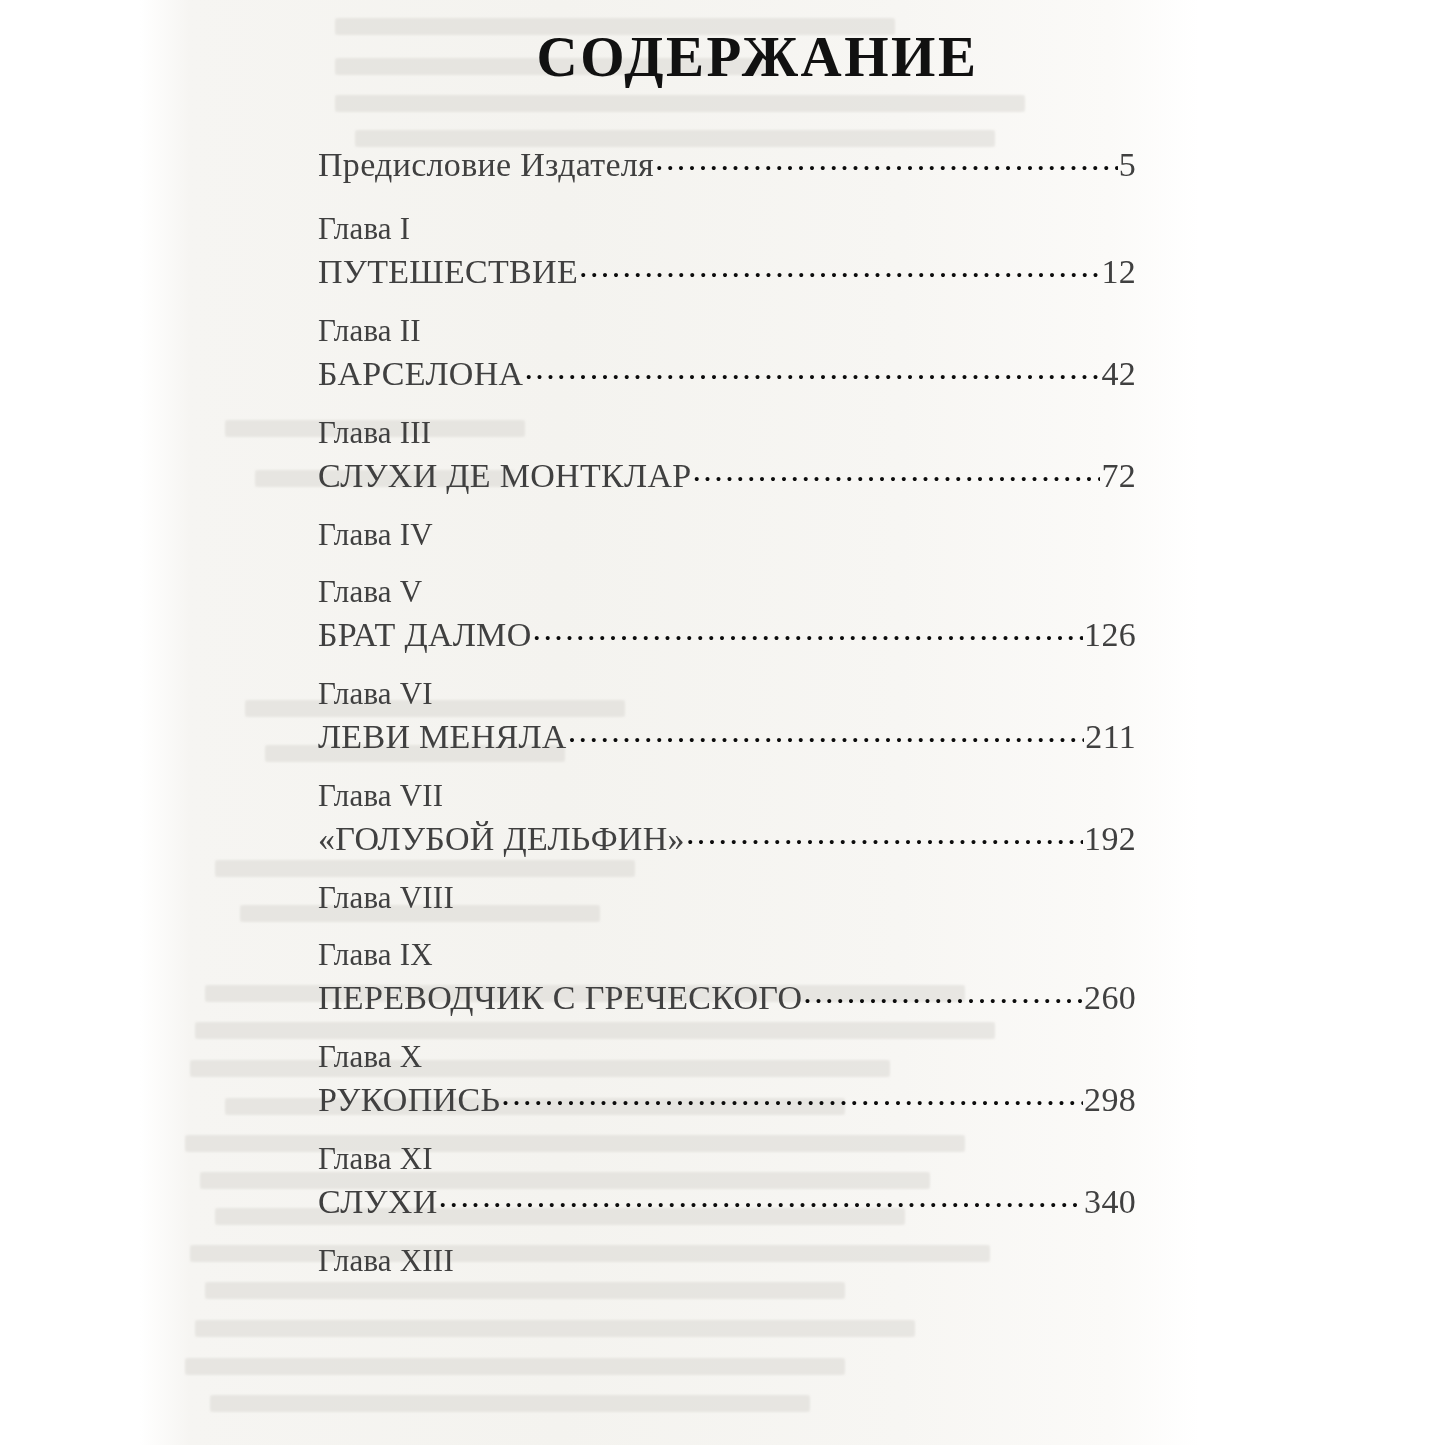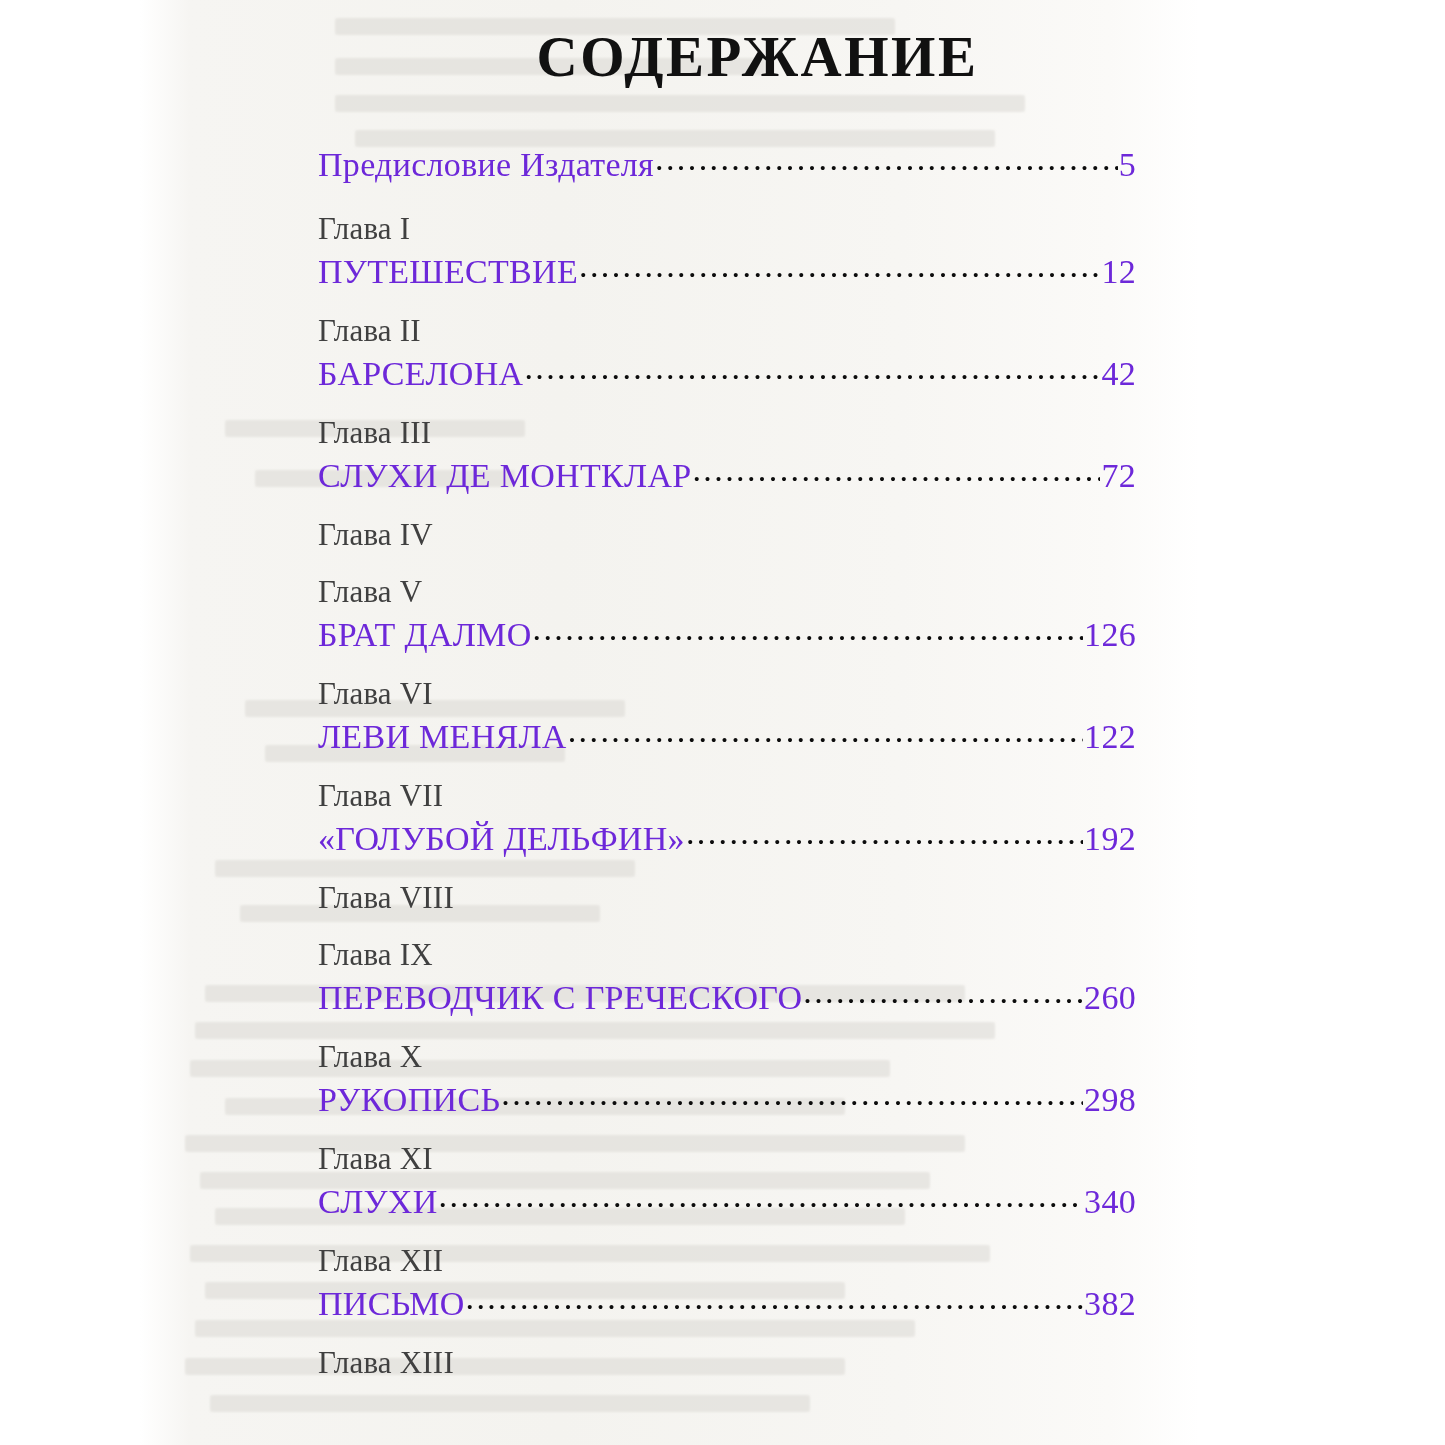--- a/index.html
+++ b/index.html
@@ -98,21 +98,21 @@
     letter-spacing: 0.2px;
     white-space: nowrap;
   }
 
   .entry-line {
     display: flex;
     align-items: baseline;
     width: 818px;
     font-size: 34px;
     line-height: 45px;
-    color: #6d28d9;
+    color: #404040;
   }
 
   .entry-title {
     white-space: nowrap;
     letter-spacing: 0.3px;
     flex: 0 0 auto;
   }
 
   .leader {
     flex: 1 1 auto;
@@ -215,21 +215,21 @@
           <span class="entry-title">БРАТ ДАЛМО</span>
           <span class="leader"></span>
           <span class="page-num">126</span>
         </div>
       </div>
       <div class="entry">
         <div class="chapter-label">Глава VI</div>
         <div class="entry-line">
           <span class="entry-title">ЛЕВИ МЕНЯЛА</span>
           <span class="leader"></span>
-          <span class="page-num">122</span>
+          <span class="page-num">211</span>
         </div>
       </div>
       <div class="entry">
         <div class="chapter-label">Глава VII</div>
         <div class="entry-line">
           <span class="entry-title">«ГОЛУБОЙ ДЕЛЬФИН»</span>
           <span class="leader"></span>
           <span class="page-num">192</span>
         </div>
       </div>
@@ -254,25 +254,17 @@
       </div>
       <div class="entry">
         <div class="chapter-label">Глава XI</div>
         <div class="entry-line">
           <span class="entry-title">СЛУХИ</span>
           <span class="leader"></span>
           <span class="page-num">340</span>
         </div>
       </div>
       <div class="entry">
-        <div class="chapter-label">Глава XII</div>
-        <div class="entry-line">
-          <span class="entry-title">ПИСЬМО</span>
-          <span class="leader"></span>
-          <span class="page-num">382</span>
-        </div>
-      </div>
-      <div class="entry">
         <div class="chapter-label">Глава XIII</div>
       </div>
     </div>
 
 </div>
 
 </body></html>

